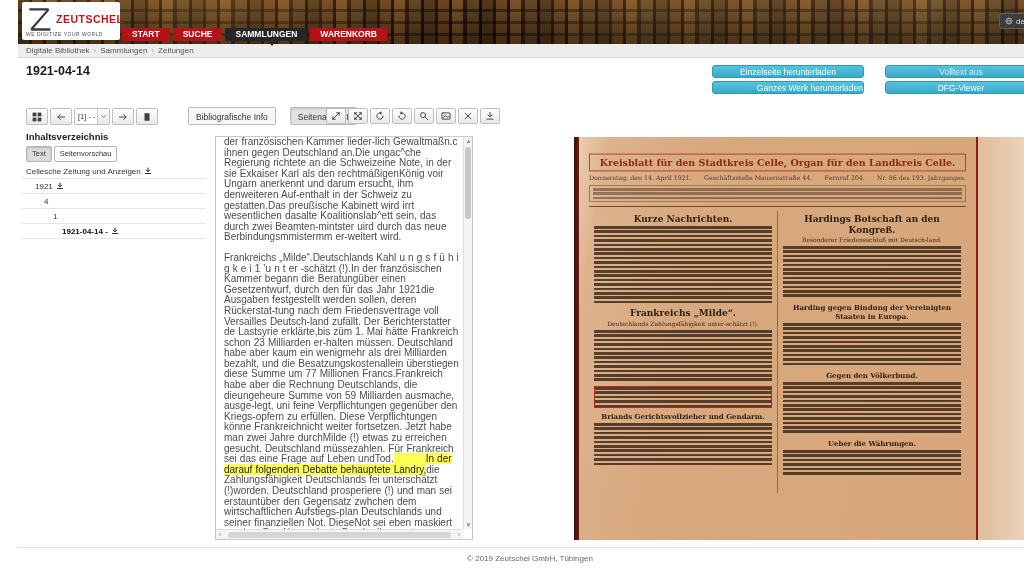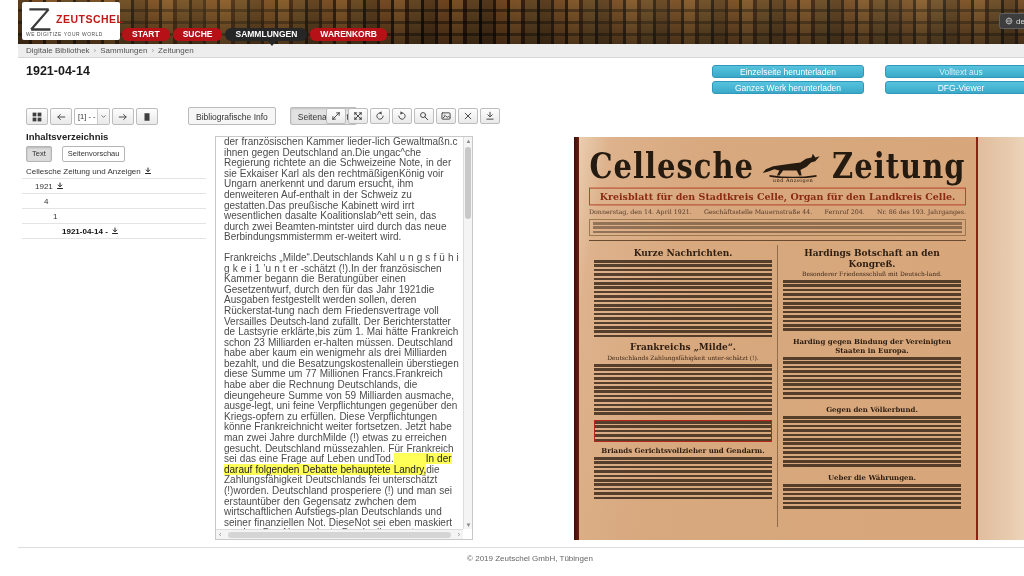--- a/index.html
+++ b/index.html
@@ -22,21 +22,21 @@
   #logo-box{position:absolute;left:4px;top:2px;width:98px;height:38px;background:#fff;
     border-radius:2px;z-index:5;}
   #logo-z{position:absolute;left:3px;top:2px;}
   #logo-name{position:absolute;left:34px;top:11px;font-size:10.5px;font-weight:bold;
     color:#c01818;letter-spacing:.5px;}
   #logo-tagline{position:absolute;left:4px;bottom:3px;font-size:4.9px;color:#4a4a4a;
     letter-spacing:.55px;white-space:nowrap;}
 
   #nav{position:absolute;left:104px;top:28px;display:flex;gap:3px;z-index:5;}
   .nav-tab{height:13px;line-height:13px;padding:0 10px;font-size:8.5px;font-weight:bold;
-    color:#fff;background:#b61117;border-radius:6px;cursor:pointer;}
+    color:#fff;background:#b61117;border-radius:0;cursor:pointer;}
   .nav-tab.active{background:#262626;}
   #nav-pointer{position:absolute;left:250px;top:41px;width:0;height:0;z-index:6;
     border-left:4px solid transparent;border-right:4px solid transparent;border-top:5px solid #262626;}
 
   #lang-btn{position:absolute;left:981px;top:13px;height:14px;padding:0 5px;z-index:6;
     background:#3d3d3d;border:1px solid #606060;border-radius:3px;color:#ddd;
     font-size:8px;display:flex;align-items:center;gap:3px;cursor:pointer;}
   #lang-caret{font-size:6px;color:#bbb;}
 
   #breadcrumb-bar{position:absolute;left:0;top:44px;width:1024px;height:14px;
@@ -45,21 +45,21 @@
   .crumb{font-size:8px;color:#555;cursor:pointer;}
   .crumb-sep{font-size:8px;color:#a0a0a0;margin:0 4px;}
 
   #page-title{position:absolute;left:8px;top:64px;font-size:12.5px;font-weight:bold;color:#1a1a1a;}
 
   
   .cy-btn{position:absolute;width:152px;height:13px;line-height:13px;text-align:center;
     font-size:8.5px;color:#fff;background:linear-gradient(#57c3de,#3aa9c9);
     border:1px solid #2f98b8;border-radius:3px;cursor:pointer;box-sizing:border-box;}
   #btn-download-page{left:694px;top:65px;}
-  #btn-download-work{left:694px;top:81px;}
+  #btn-download-work{left:694px;top:81px;text-align:right;}
   #btn-fulltext{left:867px;top:65px;color:rgba(255,255,255,.78);}
   #btn-dfg{left:867px;top:81px;}
 
   
   .tb-btn{height:17px;background:linear-gradient(#fdfdfd,#e9e9e9);border:1px solid #bdbdbd;
     border-radius:2px;display:flex;align-items:center;justify-content:center;cursor:pointer;
     box-sizing:border-box;}
   #pager{position:absolute;left:8px;top:108px;display:flex;gap:2px;align-items:center;}
   #pager .tb-btn{width:22px;}
   #page-select{width:36px;height:17px;border:1px solid #bdbdbd;border-radius:2px;background:#fff;
@@ -71,21 +71,21 @@
   #view-tabs{position:absolute;left:170px;top:107px;display:flex;gap:14px;}
   .view-tab{height:18px;line-height:18px;padding:0 7px;font-size:8.5px;color:#333;
     background:#f6f6f6;border:1px solid #bbb;border-radius:2px;cursor:pointer;box-sizing:border-box;}
   .view-tab.active{background:#e2e2e2;box-shadow:inset 0 1px 2px rgba(0,0,0,.15);}
 
   #icon-toolbar{position:absolute;left:308px;top:108px;display:flex;gap:2px;}
   #icon-toolbar .tb-btn{width:20px;height:16px;}
 
   
   #sidebar-heading{position:absolute;left:8px;top:131px;font-size:9.5px;font-weight:bold;color:#222;}
-  #sidebar-tabs{position:absolute;left:8px;top:146px;display:flex;gap:10px;}
+  #sidebar-tabs{position:absolute;left:8px;top:146px;display:flex;gap:2px;}
   .side-tab{height:14px;line-height:14px;padding:0 5px;font-size:7.5px;color:#333;
     border:1px solid #b5b5b5;border-radius:2px;background:#fff;cursor:pointer;}
   .side-tab.active{background:#dcdcdc;box-shadow:inset 0 1px 2px rgba(0,0,0,.18);}
   #tree{position:absolute;left:4px;top:164px;width:184px;}
   .tree-row{height:15px;display:flex;align-items:center;gap:3px;border-bottom:1px solid #e4e4e4;
     font-size:8px;color:#333;cursor:pointer;box-sizing:border-box;}
   .tree-row.bold .tree-label{font-weight:bold;color:#111;}
   .tree-dl{display:flex;align-items:center;}
 
   
@@ -358,31 +358,20 @@
     <div id="hscroll">
       <span class="hscroll-arrow" style="left:3px;">‹</span>
       <div id="hthumb"></div>
       <span class="hscroll-arrow" style="right:3px;">›</span>
     </div>
   </div>
 
   <div id="newspaper">
     <div id="np-spine"></div>
     <div id="np-page">
-      <div id="np-masthead">
-        <span class="np-title">Cellesche</span>
-        <span id="np-horse-wrap">
-          <svg width="62" height="26" viewBox="0 0 100 42">
-            <path d="M6 28 L1 34 L9 32 L20 28 L28 30 L24 38 L28 38 L34 30 L56 30 L60 38 L64 38 L62 29 L72 24 L79 17 L86 15 L93 7 L86 9 L82 3 L80 9 L71 11 L62 17 L46 19 L32 21 L18 23 Z" fill="#241a10"></path>
-            <path d="M12 37 Q50 43 88 37 L88 40 Q50 46 12 40 Z" fill="#241a10"></path>
-          </svg>
-          <span id="np-title-sub">und Anzeigen</span>
-        </span>
-        <span class="np-title">Zeitung</span>
-      </div>
       <div id="np-kreisblatt">Kreisblatt für den Stadtkreis Celle, Organ für den Landkreis Celle.</div>
       <div id="np-dateline">
           <span>Donnerstag, den 14. April 1921.</span>
           <span>Geschäftsstelle Mauernstraße 44.</span>
           <span>Fernruf 204.</span>
           <span>Nr. 86 des 193. Jahrganges.</span>
         </div>
       <div id="np-infobox">
         <div class="np-print"></div>
       </div>

